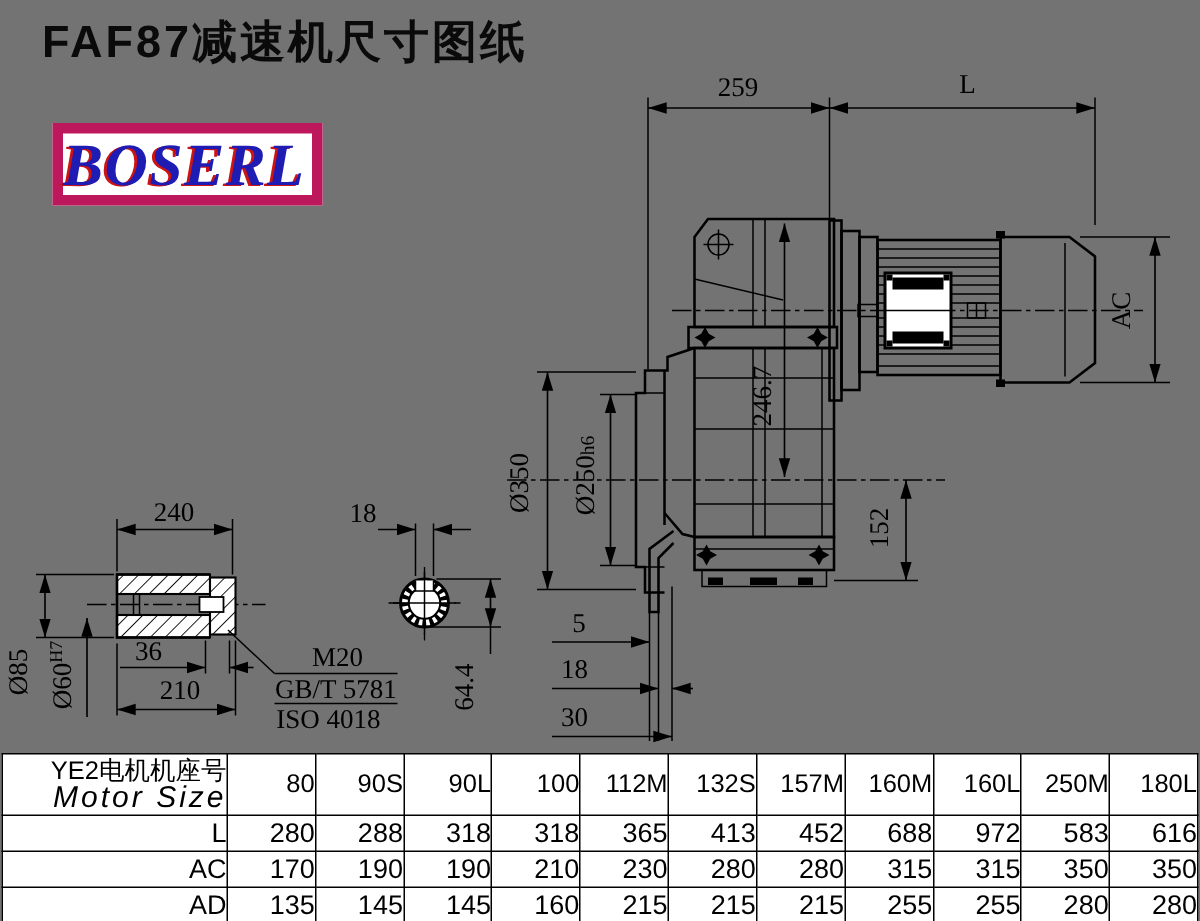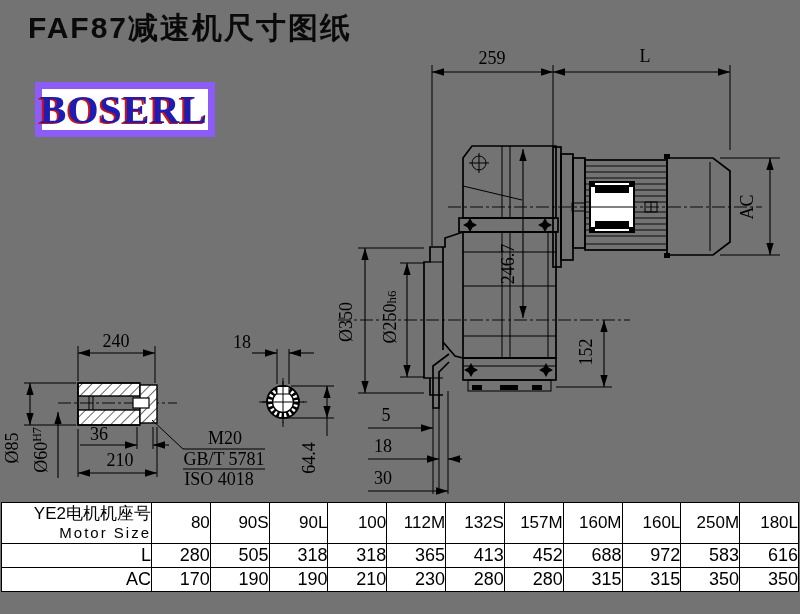--- a/index.html
+++ b/index.html
@@ -1,37 +1,37 @@
 <!DOCTYPE html>
 <html><head>
 <meta charset="utf-8">
 <style>
   html,body{margin:0;padding:0;background:#fff;}
   #page{position:relative;width:800px;height:614px;background:#737373;overflow:hidden;
         font-family:"Liberation Sans",sans-serif;color:#000;}
   #title{position:absolute;left:28px;top:8px;font-size:30px;font-weight:bold;
          letter-spacing:2px;color:#0a0a0a;font-family:"Liberation Sans",sans-serif;}
   #logo{position:absolute;left:35px;top:82px;width:166px;height:41px;
-        border:7px solid #8b5cf6;background:#fff;display:flex;align-items:center;justify-content:flex-end;}
+        border:7px solid #be185d;background:#fff;display:flex;align-items:center;justify-content:flex-start;font-style:italic;}
   #logo span{font-family:"Liberation Serif",serif;font-weight:bold;font-size:40px;line-height:40px;
         color:#1f1cb4;text-shadow:-2px 1px 0 #cc1414;letter-spacing:1px;}
   svg{position:absolute;left:0;top:0;}
   svg text{font-family:"Liberation Serif",serif;font-size:18px;fill:#000;}
   .tm{text-anchor:middle;}
   .ln{stroke:#000;stroke-width:1.7;fill:none;}
   .lt{stroke:#000;stroke-width:1;fill:none;}
   .cl{stroke:#000;stroke-width:0.9;fill:none;stroke-dasharray:13 3 3 3;}
   .dm{stroke:#000;stroke-width:1.1;fill:none;}
   .fz{fill:#000;stroke:none;}
   #spec-table{position:absolute;left:1px;top:502px;width:798px;border-collapse:collapse;
         table-layout:fixed;background:#fff;}
   #spec-table td{border:1.6px solid #000;text-align:right;vertical-align:middle;
         font-size:18px;padding:0;height:23px;white-space:nowrap;overflow:hidden;}
   #spec-table td.hd{height:40px;font-size:17px;line-height:19px;}
-  #spec-table .en{letter-spacing:2px;font-size:15px;}
+  #spec-table .en{letter-spacing:2px;font-size:20px;font-style:italic;}
   #spec-table tr.head td{height:40px;font-size:17px;}
 </style>
 </head>
 <body>
 
 <div id="page">
 
   <div id="title">FAF87减速机尺寸图纸</div>
 
   <div id="logo">
@@ -287,21 +287,21 @@
       <td>132S</td>
       <td>157M</td>
       <td>160M</td>
       <td>160L</td>
       <td>250M</td>
       <td>180L</td>
     </tr>
     <tr>
       <td>L</td>
       <td>280</td>
-      <td>505</td>
+      <td>288</td>
       <td>318</td>
       <td>318</td>
       <td>365</td>
       <td>413</td>
       <td>452</td>
       <td>688</td>
       <td>972</td>
       <td>583</td>
       <td>616</td>
     </tr>
@@ -312,15 +312,29 @@
       <td>190</td>
       <td>210</td>
       <td>230</td>
       <td>280</td>
       <td>280</td>
       <td>315</td>
       <td>315</td>
       <td>350</td>
       <td>350</td>
     </tr>
+    <tr>
+      <td>AD</td>
+      <td>135</td>
+      <td>145</td>
+      <td>145</td>
+      <td>160</td>
+      <td>215</td>
+      <td>215</td>
+      <td>215</td>
+      <td>255</td>
+      <td>255</td>
+      <td>280</td>
+      <td>280</td>
+    </tr>
   </tbody>
     </table>
 </div>
 
 </body></html>

